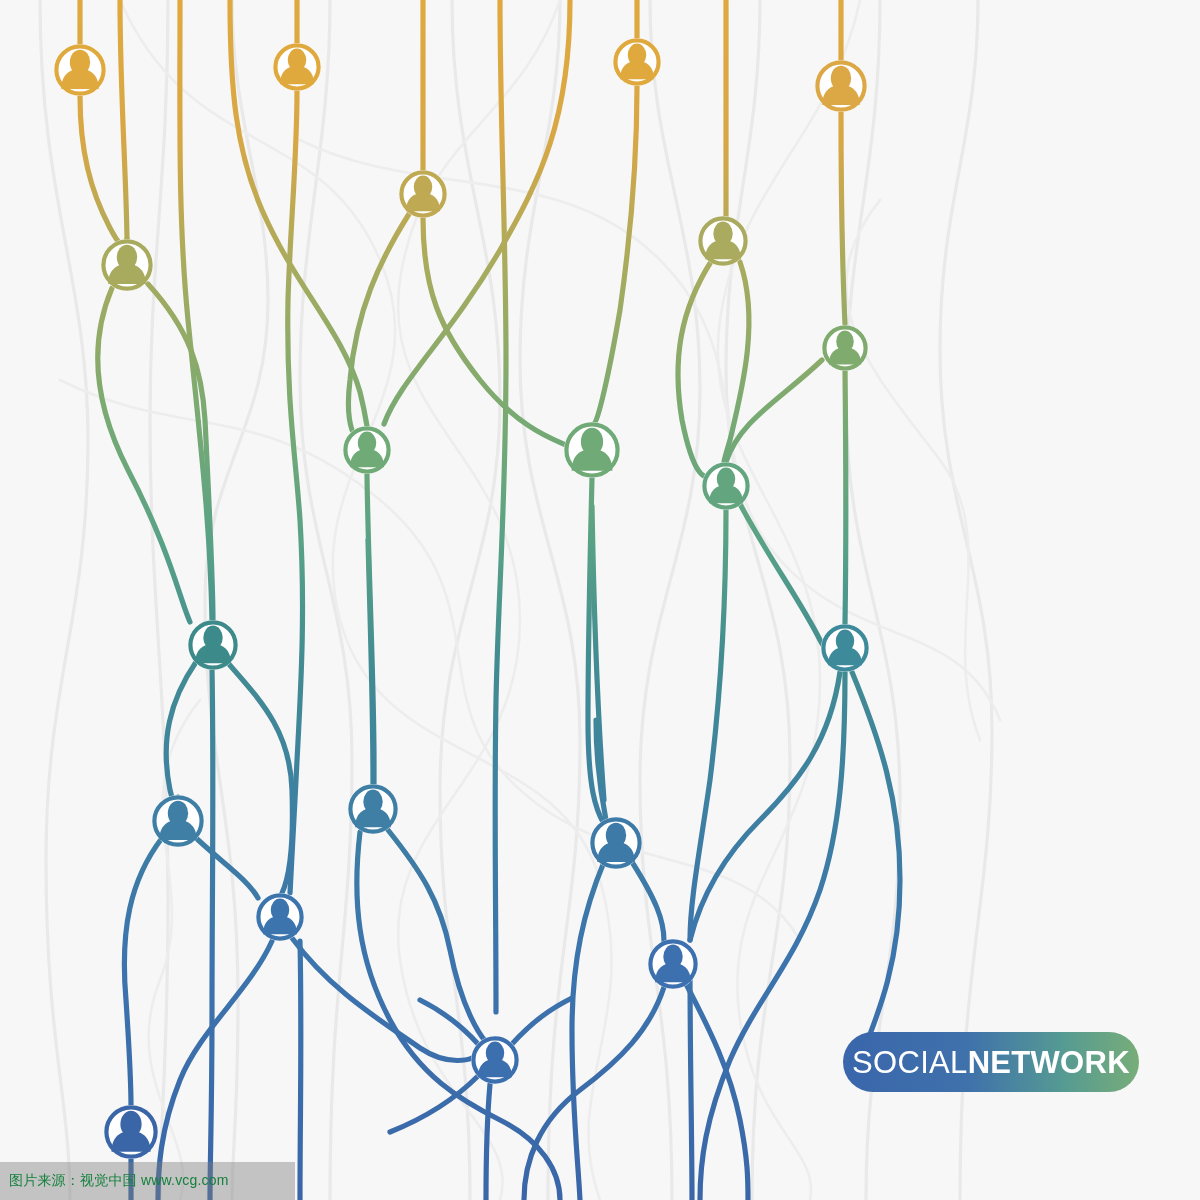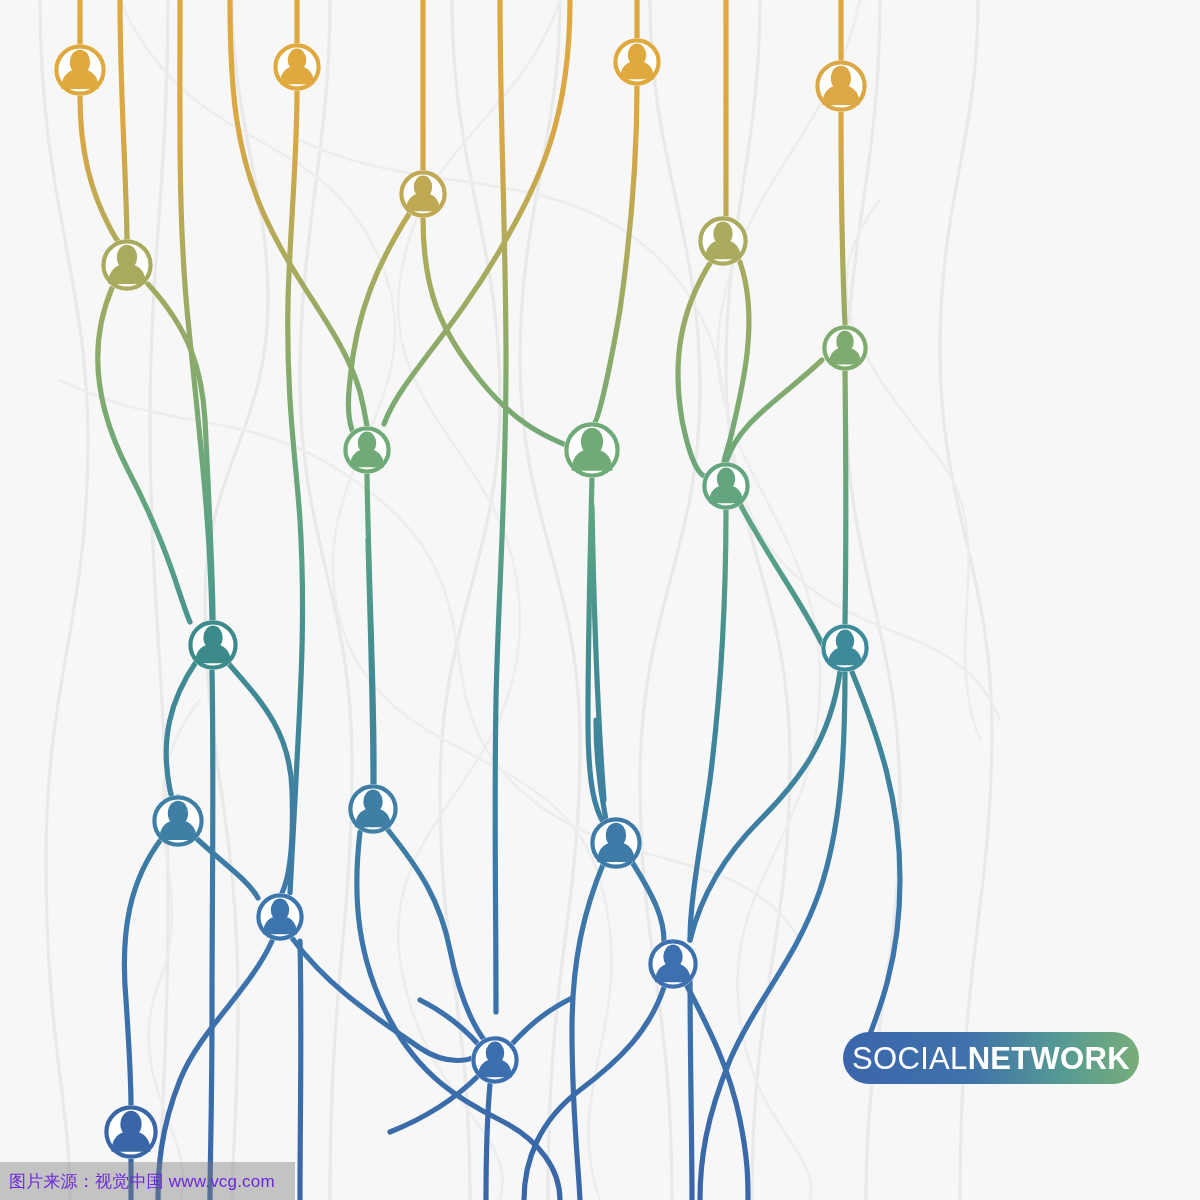--- a/index.html
+++ b/index.html
@@ -25,21 +25,21 @@
   
   .badge-block{
     position:absolute;
     left:843px;
     top:1032px;
     width:296px;
     text-align:center;
     user-select:none;
   }
   .pill{
-    height:52px;
+    height:60px;
     border-radius:30px;
     display:flex;
     align-items:center;
     justify-content:center;
     overflow:hidden;
   }
   .pill-text{
     font-size:31px;
     letter-spacing:.3px;
     color:#ffffff;
@@ -64,22 +64,22 @@
     top:1162px;
     width:295px;
     height:38px;
     background:rgba(125,125,125,.42);
     display:flex;
     align-items:center;
     padding-left:9px;
     box-sizing:border-box;
   }
   .watermark-text{
-    color:#6d28d9;
-    font-size:17px;
+    color:#15803d;
+    font-size:14px;
     white-space:nowrap;
     letter-spacing:.2px;
   }
 </style>
 </head>
 <body>
 
 <div id="stage">
 
   <svg id="net" viewBox="0 0 1200 1200" aria-hidden="true">

